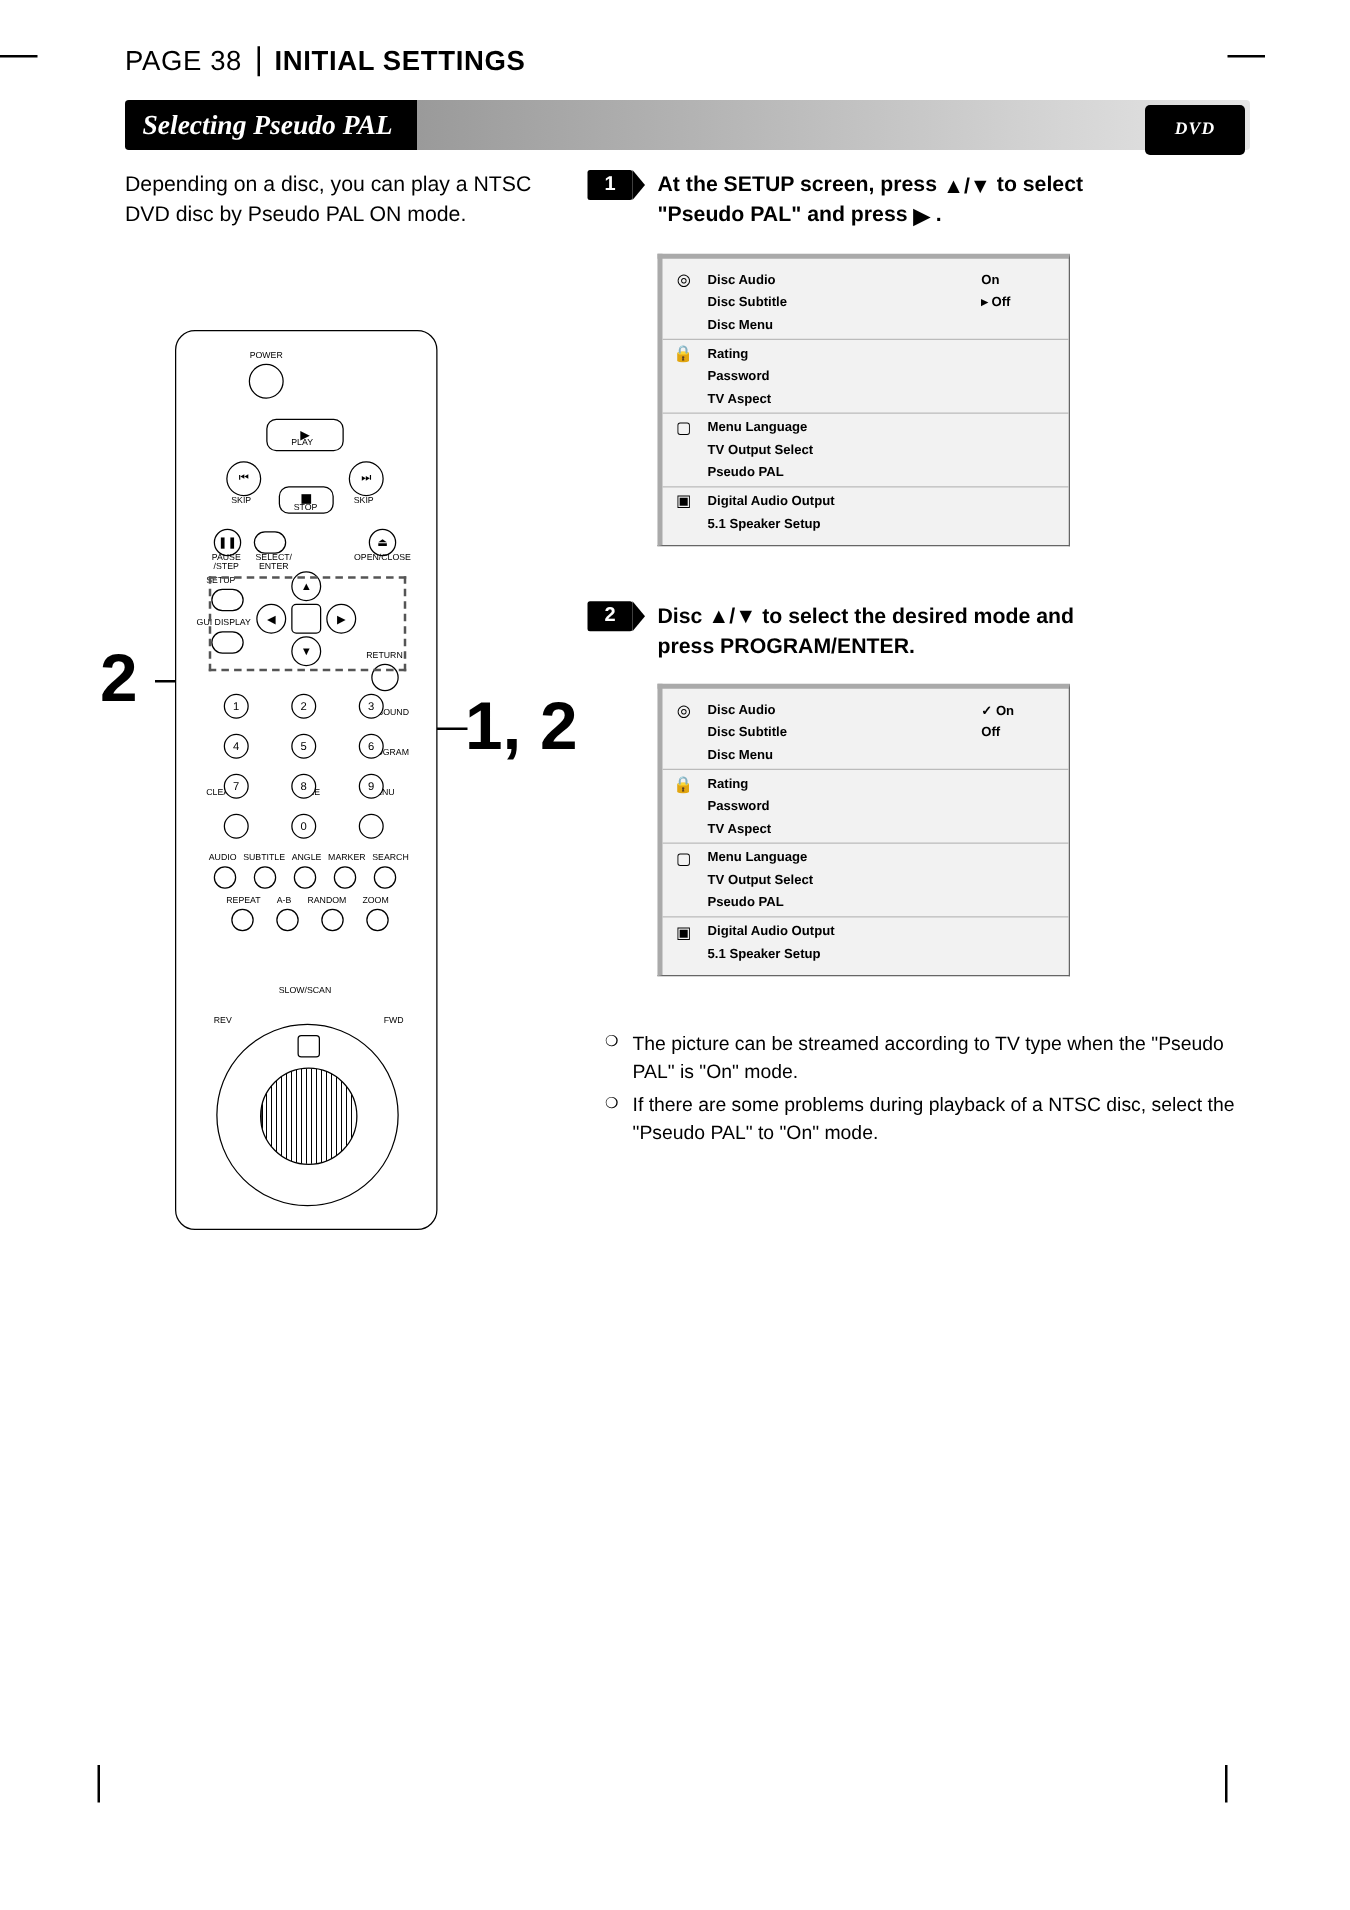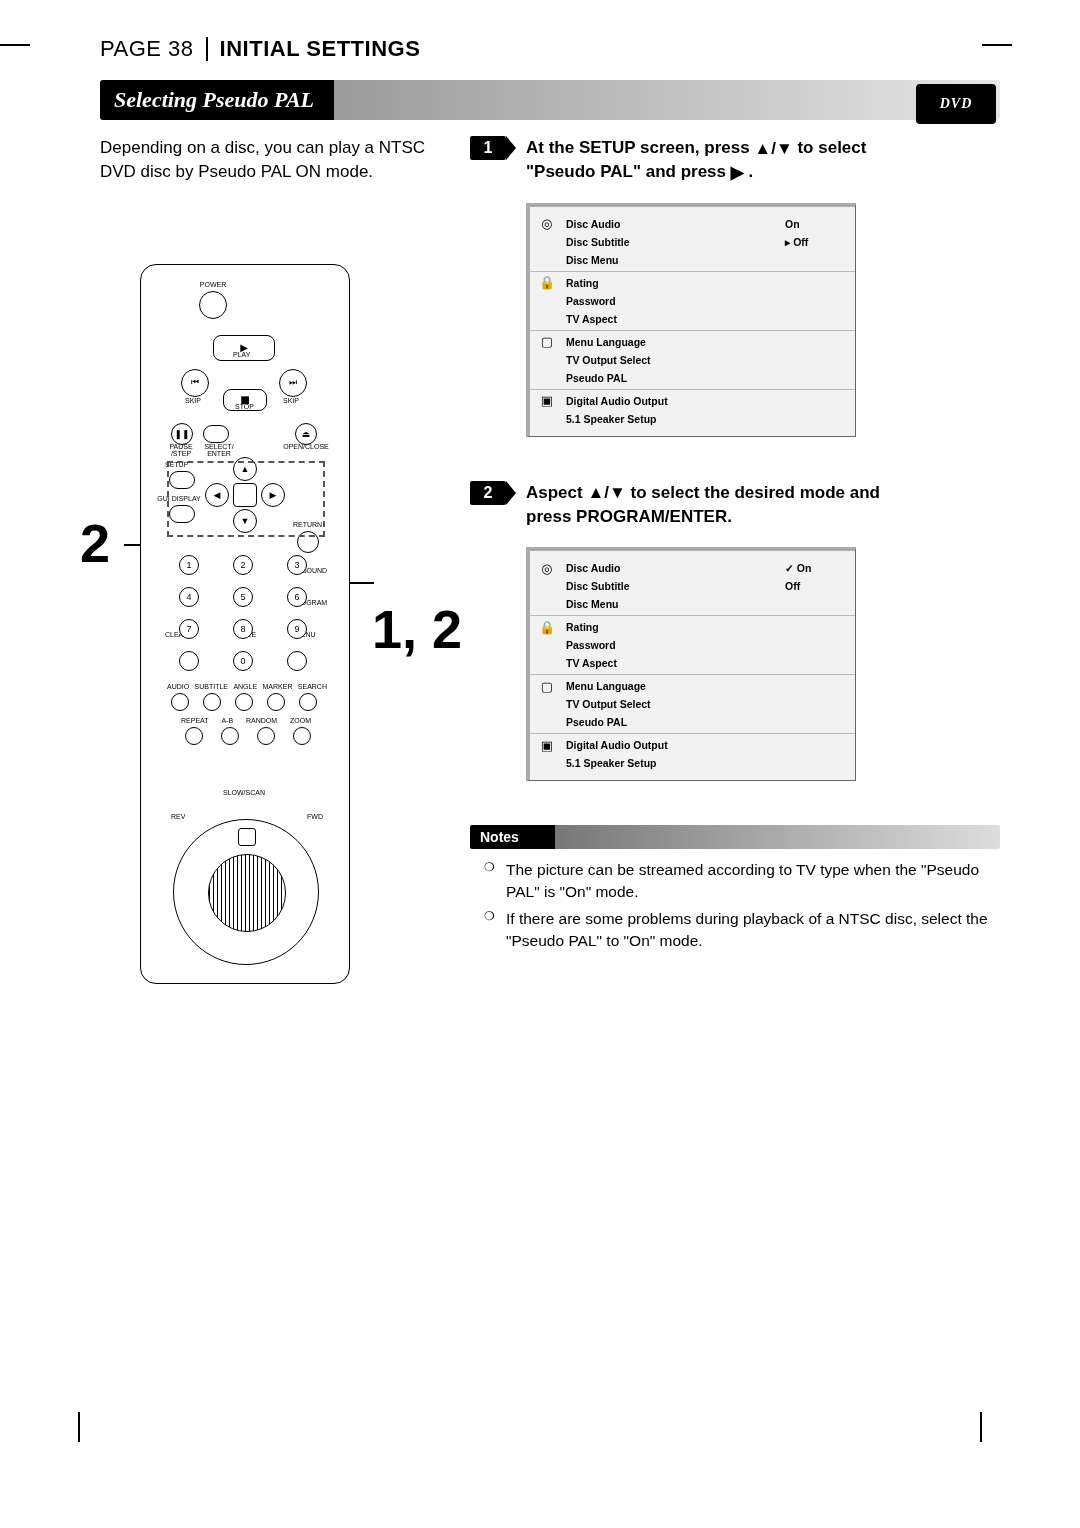--- a/index.html
+++ b/index.html
@@ -22,21 +22,21 @@
   .leftcol { width: 360px; position:relative;}
   .rightcol { flex:1; }
 
   .intro { font-size:17px; line-height:1.4; }
 
   .remote-wrap { position:relative; margin-top:80px; margin-left:40px; }
   .remote-body { width:210px; height:720px; border:1.5px solid #000; border-radius:16px; background:#fff; position:relative; }
 
   .callout-2 { position:absolute; left:-60px; top:248px; font-size:54px; font-weight:700; }
   .callout-2-line { position:absolute; left:-16px; top:280px; width:48px; height:2px; background:#000;}
-  .callout-12 { position:absolute; left:232px; top:286px; font-size:54px; font-weight:700; white-space:nowrap;margin-top:48px;}
+  .callout-12 { position:absolute; left:232px; top:286px; font-size:54px; font-weight:700; white-space:nowrap;}
   .callout-12-line { position:absolute; left:174px; top:318px; width:60px; height:2px; background:#000;}
   .dash-box { position:absolute; left:26px; top:256px; width:164px; height:60px; border:2px dashed #555;}
 
   .rbtn { position:absolute; border:1.5px solid #000; border-radius:50%; background:#fff; display:flex; align-items:center; justify-content:center; font-size:9px;}
   .rlabel { position:absolute; font-size:7px; text-align:center; }
   .rect-btn { position:absolute; border:1.5px solid #000; border-radius:8px; background:#fff; display:flex; align-items:center; justify-content:center;}
 
   .small-row { position:absolute; display:flex; gap:18px;}
   .small-row .s { width:18px; height:18px; border:1.5px solid #000; border-radius:50%;}
 
@@ -266,21 +266,21 @@
         <div class="osd-row">
             <div class="osd-icon"></div>
             <div class="osd-label">5.1 Speaker Setup</div>
             <div class="osd-val"></div>
           </div>
       </div>
 
       <div class="step" style="margin-top:30px;">
         <div class="step-num">2</div>
         <div class="step-text" style="margin-left:8px;">
-          <span>Aspect </span>
+          <span>Disc </span>
           <span class="tri">▲/▼</span>
           <span> to select the desired mode and</span><br>
           <span>press PROGRAM/ENTER.</span>
         </div>
       </div>
 
       <div class="osd">
         <div class="osd-row">
             <div class="osd-icon">◎</div>
             <div class="osd-label">Disc Audio</div>
@@ -334,20 +334,19 @@
             <div class="osd-label">Digital Audio Output</div>
             <div class="osd-val"></div>
           </div>
         <div class="osd-row">
             <div class="osd-icon"></div>
             <div class="osd-label">5.1 Speaker Setup</div>
             <div class="osd-val"></div>
           </div>
       </div>
 
-      <div class="notes-bar">Notes</div>
       <ul class="notes-list">
         <li>The picture can be streamed according to TV type when the "Pseudo PAL" is "On" mode.</li>
         <li>If there are some problems during playback of a NTSC disc, select the "Pseudo PAL" to "On" mode.</li>
       </ul>
     </div>
   </div>
 </div>
 
 </body></html>

